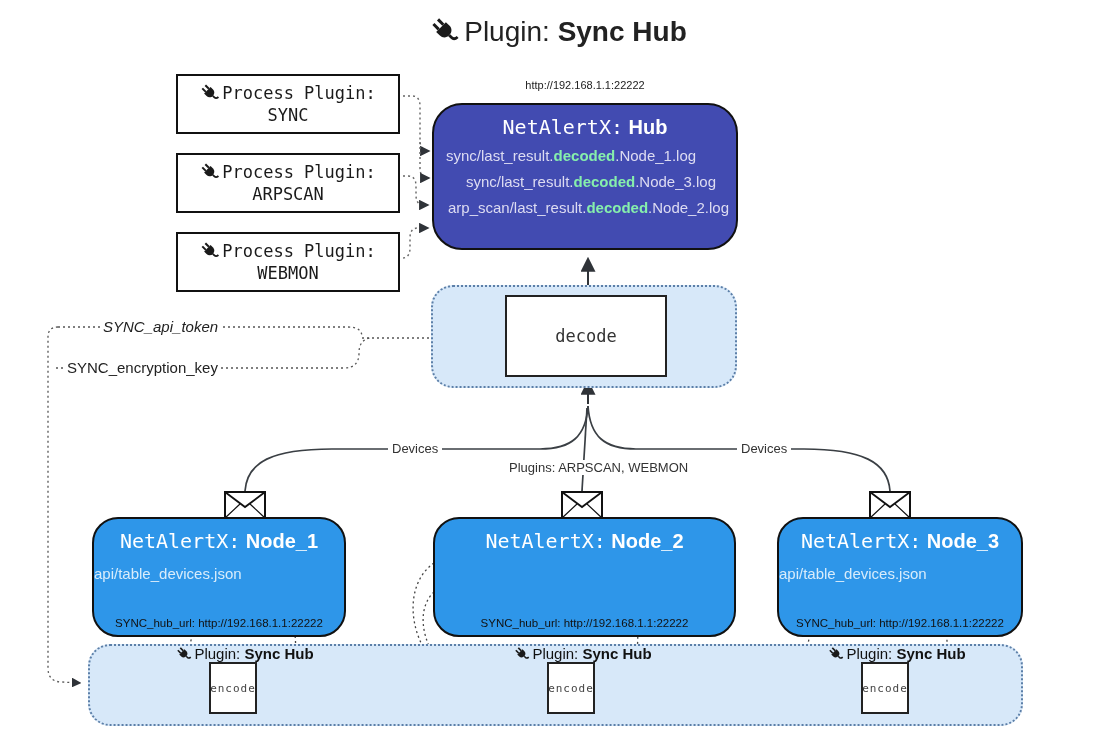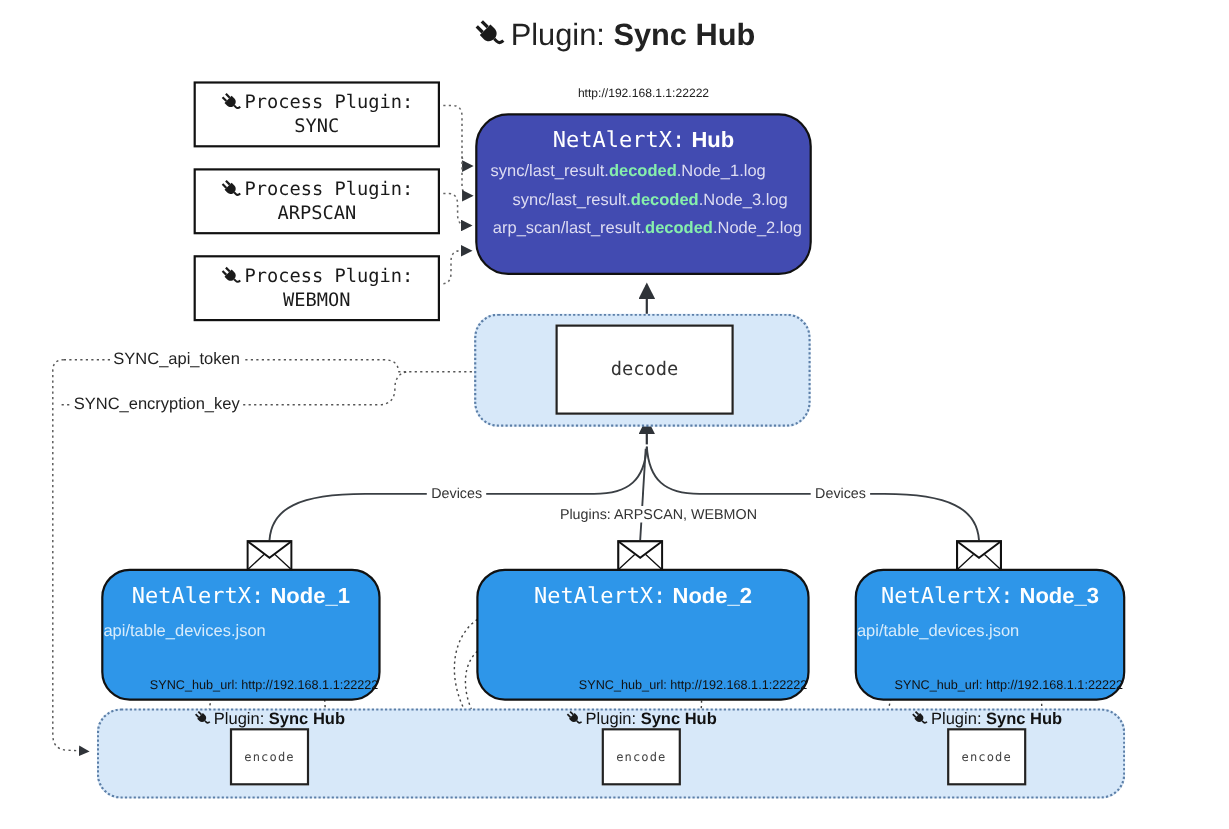--- a/index.html
+++ b/index.html
@@ -43,31 +43,31 @@
   .secret{font-size:15px;color:#222;background:#fff;padding:0 3px;white-space:nowrap;}
 
   
   .edge-label{font-size:13px;color:#333;background:#fff;padding:0 4px;white-space:nowrap;}
 
   
   .node{background:#2E96E9;border:2.5px solid #111;border-radius:26px;box-sizing:border-box;top:517px;height:120px;}
   .node-title{position:absolute;top:10px;left:0;width:100%;text-align:center;font-size:20px;color:#fff;white-space:nowrap;}
   .node-title .mono{font-family:"DejaVu Sans Mono", monospace;}
   .node-file{position:absolute;left:0;width:100%;text-align:left;font-size:15px;color:#d8ecfb;white-space:nowrap;}
-  .node-huburl{position:absolute;bottom:6px;left:0;width:100%;text-align:right;font-size:11.5px;color:#111;}
+  .node-huburl{position:absolute;bottom:6px;left:0;width:100%;text-align:center;font-size:11.5px;color:#111;}
 
   
   .envelope{width:42px;height:28px;top:491px;}
 
   
   .bottom-bar{left:88px;top:644px;width:935px;height:82px;}
   .enc-label{top:645px;width:220px;text-align:center;font-size:15px;color:#111;white-space:nowrap;}
   .enc-label .plug{width:16px;height:16px;vertical-align:-3px;margin-right:2px;}
   .enc-label b{font-weight:700;}
-  .enc-box{top:662px;width:72px;height:52px;background:#fff;border:2px solid #222;box-sizing:border-box;
+  .enc-box{top:662px;width:48px;height:52px;background:#fff;border:2px solid #222;box-sizing:border-box;
            display:flex;align-items:center;justify-content:center;
            font-family:"DejaVu Sans Mono", monospace;font-size:11px;letter-spacing:1px;color:#444;}
 </style>
 </head>
 <body>
 
 <div class="stage">
 
   <svg class="overlay">
     <defs>
@@ -169,21 +169,21 @@
   <div class="abs hub">
     <div class="hub-title"><span class="mono">NetAlertX:</span> <b>Hub</b></div>
     <div class="hub-log" style="top:42px;"><span>sync/last_result.</span><b>decoded</b><span>.Node_1.log</span></div>
     <div class="hub-log" style="top:68px;text-align:center;"><span>sync/last_result.</span><b>decoded</b><span>.Node_3.log</span></div>
     <div class="hub-log" style="top:94px;left:14px;"><span>arp_scan/last_result.</span><b>decoded</b><span>.Node_2.log</span></div>
   </div>
 
   <div class="abs panel decode-panel"></div>
   <div class="abs decode-box">decode</div>
 
-  <div class="abs secret" style="left:100px;top:318px;">SYNC_api_token</div>
+  <div class="abs secret" style="left:100px;top:318px;font-style:italic;">SYNC_api_token</div>
   <div class="abs secret" style="left:64px;top:359px;">SYNC_encryption_key</div>
 
   <div class="abs edge-label" style="left:388px;top:441px;">Devices</div>
   <div class="abs edge-label" style="left:505px;top:460px;">Plugins: ARPSCAN, WEBMON</div>
   <div class="abs edge-label" style="left:737px;top:441px;">Devices</div>
 
   <div class="abs node" style="left:92px;width:254px;">
     <div class="node-title"><span class="mono">NetAlertX:</span> <b>Node_1</b></div>
     <div class="node-file" style="top:46px;">api/table_devices.json</div>
     <div class="node-huburl">SYNC_hub_url: http://192.168.1.1:22222</div>

